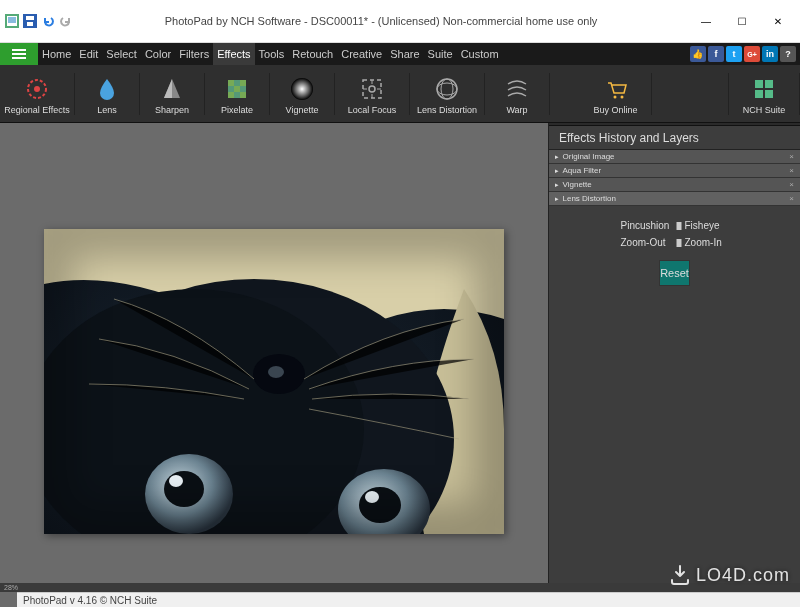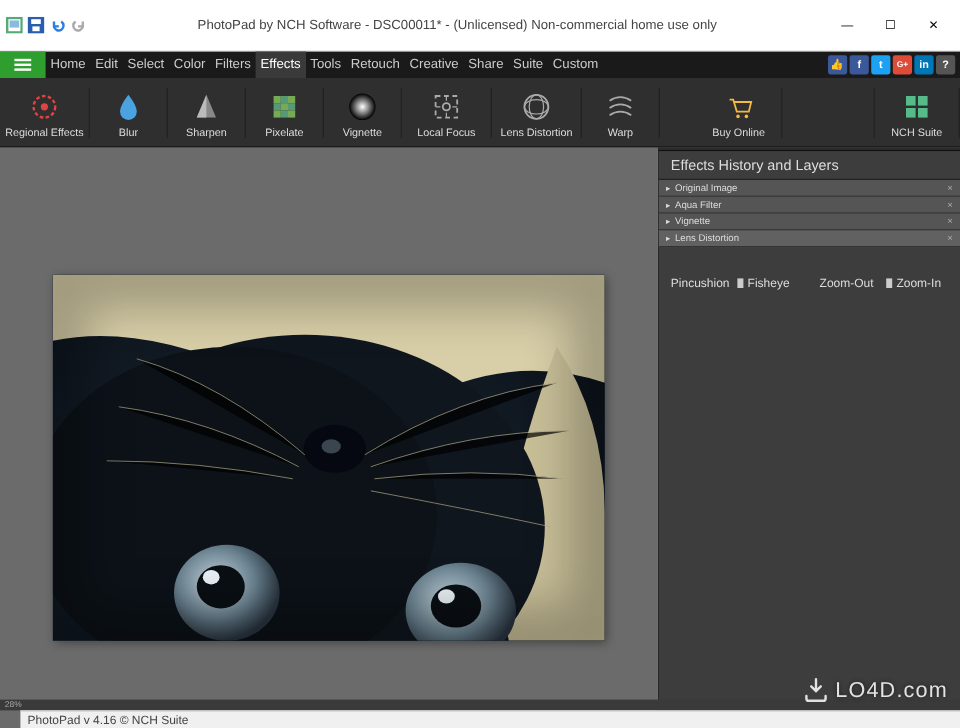--- a/index.html
+++ b/index.html
@@ -34,21 +34,21 @@
 .canvas-image { width: 460px; height: 305px; background: #1a2a3a; box-shadow: 2px 2px 8px rgba(0,0,0,0.4); position: relative; overflow: hidden; margin-top: 20px; }
 .canvas-image svg { width: 100%; height: 100%; }
 
 .side-panel { width: 252px; background: #3d3d3d; border-left: 1px solid #222; display: flex; flex-direction: column; }
 .panel-grip { height: 3px; background: #2a2a2a; border-bottom: 1px solid #111; cursor: ns-resize; }
 .panel-title { height: 24px; background: #3d3d3d; color: #ddd; font-size: 12px; padding: 0 10px; display: flex; align-items: center; border-bottom: 1px solid #222; }
 .layer-row { height: 14px; background: #555; border-bottom: 1px solid #333; display: flex; align-items: center; padding: 0 6px; font-size: 8px; color: #ddd; cursor: pointer; }
 .layer-row .chev { margin-right: 4px; font-size: 7px; }
 .layer-row .x { margin-left: auto; font-size: 8px; color: #aaa; }
 .layer-row.selected { background: #616161; }
-.controls { padding: 14px 10px; display: flex; flex-direction: row; gap: 16px; }
+.controls { padding: 14px 10px; display: flex; flex-direction: column; gap: 6px; align-items: center; }
 .slider-row { display: flex; align-items: center; gap: 6px; }
 .slider-label { font-size: 10px; color: #ddd; width: 52px; }
 .slider-label.right { text-align: left; width: 44px; }
 .slider-track { flex: 1; height: 2px; background: #777; position: relative; cursor: pointer; }
 .slider-thumb { position: absolute; width: 5px; height: 8px; background: #ccc; top: -3px; transform: translateX(-50%); }
 .reset-btn { margin-top: 6px; height: 26px; background: #0f766e; color: #ddd; font-size: 11px; display: flex; align-items: center; justify-content: center; cursor: pointer; border: 1px solid #333; }
 
 .bottom-strip { position: absolute; bottom: 15px; left: 0; right: 0; height: 9px; background: #3a3a3a; font-size: 7px; color: #aaa; display: flex; align-items: center; padding: 0 4px; gap: 20px; }
 .statusbar { position: absolute; bottom: 0; left: 17px; right: 0; height: 15px; background: #f0f0f0; border-top: 1px solid #ccc; font-size: 10px; color: #444; display: flex; align-items: center; padding: 0 6px; }
 
@@ -134,21 +134,21 @@
           </svg>
         </div>
         <div class="tool-label">Regional Effects</div>
       </div>
       <div class="tool">
         <div class="tool-icon">
           <svg width="26" height="26">
             <path d="M13 3 Q20 12 20 17 A7 7 0 0 1 6 17 Q6 12 13 3" fill="#4aa3e0"></path>
           </svg>
         </div>
-        <div class="tool-label">Blur</div>
+        <div class="tool-label">Lens</div>
       </div>
       <div class="tool">
         <div class="tool-icon">
           <svg width="26" height="26">
             <path d="M13 3 L21 22 L5 22 Z" fill="#888"></path>
             <path d="M13 3 L13 22 L5 22 Z" fill="#bbb"></path>
           </svg>
         </div>
         <div class="tool-label">Sharpen</div>
       </div>

